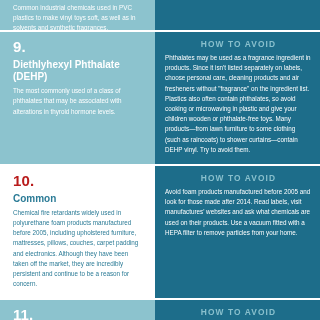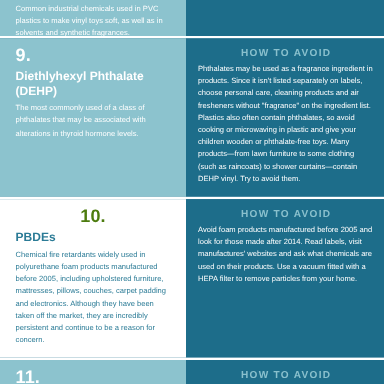--- a/index.html
+++ b/index.html
@@ -64,21 +64,21 @@
   }
 
   .rank {
     font-size: 15px;
     font-weight: bold;
     line-height: 1.05;
     margin: 0 0 4px 0;
     letter-spacing: .1px;
     color: #ffffff;
   }
-  .entry.alt .rank { color: #4d7c0f; text-align: center; }
+  .entry.alt .rank { color: #b91c1c; }
 
   .chem-name {
     font-size: 10px;
     font-weight: bold;
     line-height: 1.22;
     margin: 0 0 3px 0;
     color: #ffffff;
   }
   .entry.alt .chem-name { color: #2b7b96; }
 
@@ -145,21 +145,21 @@
     <div class="entry-gap"></div>
     <div class="entry-right">
       <p class="avoid-title">HOW TO AVOID</p>
       <p class="avoid-body">Phthalates may be used as a fragrance ingredient in products. Since it isn't listed separately on labels, choose personal care, cleaning products and air fresheners without "fragrance" on the ingredient list. Plastics also often contain phthalates, so avoid cooking or microwaving in plastic and give your children wooden or phthalate-free toys. Many products—from lawn furniture to some clothing (such as raincoats) to shower curtains—contain DEHP vinyl. Try to avoid them.</p>
     </div>
   </div>
 
   <div class="entry alt">
     <div class="entry-left">
       <p class="rank">10.</p>
-      <p class="chem-name">PBDEs</p>
+      <p class="chem-name">Common</p>
       <p class="chem-desc">Chemical fire retardants widely used in polyurethane foam products manufactured before 2005, including upholstered furniture, mattresses, pillows, couches, carpet padding and electronics. Although they have been taken off the market, they are incredibly persistent and continue to be a reason for concern.</p>
     </div>
     <div class="entry-gap"></div>
     <div class="entry-right">
       <p class="avoid-title">HOW TO AVOID</p>
       <p class="avoid-body">Avoid foam products manufactured before 2005 and look for those made after 2014. Read labels, visit manufactures' websites and ask what chemicals are used on their products. Use a vacuum fitted with a HEPA filter to remove particles from your home.</p>
     </div>
   </div>
 
   <div class="entry">

